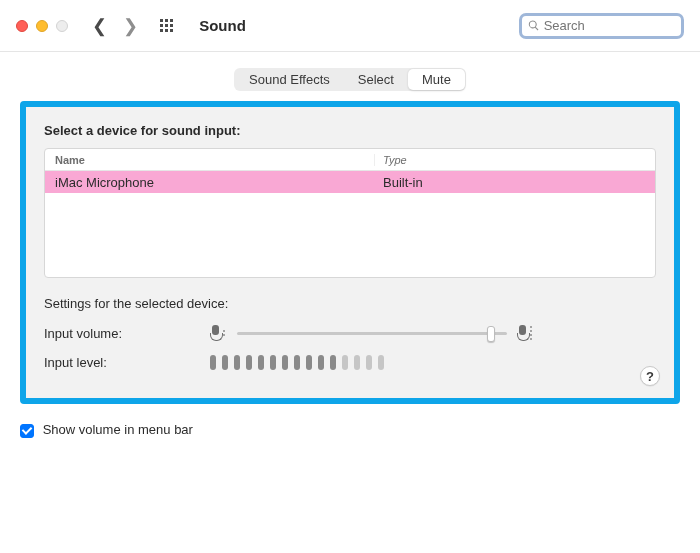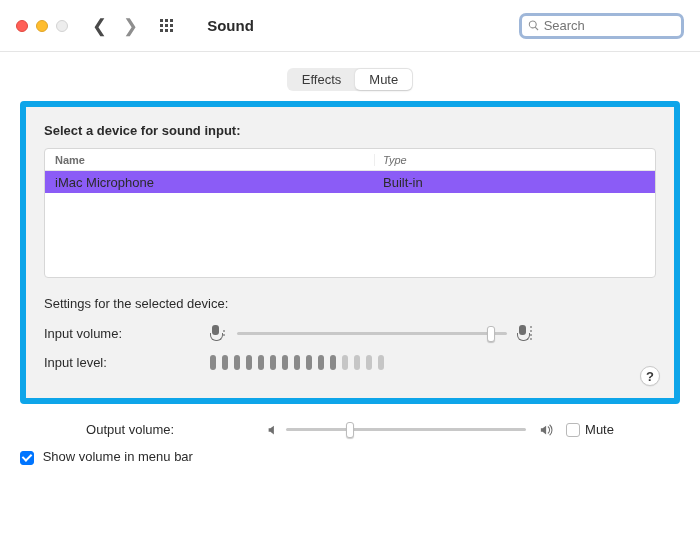--- a/index.html
+++ b/index.html
@@ -7,37 +7,37 @@
   .toolbar { height: 52px; display: flex; align-items: center; padding: 0 16px; gap: 8px; border-bottom: 1px solid #e5e5e5; }
   .traffic { display: flex; gap: 8px; margin-right: 12px; }
   .dot { width: 12px; height: 12px; border-radius: 50%; }
   .dot.red { background: #ff5f57; border: 0.5px solid #e1483f; }
   .dot.yellow { background: #ffbd2e; border: 0.5px solid #e0a528; }
   .dot.green { background: #ededed; border: 0.5px solid #d3d3d3; }
   .nav-arrow { color: #8e8e8e; font-size: 18px; padding: 0 4px; }
   .nav-arrow.active { color: #4a4a4a; }
   .grid-icon { display: grid; grid-template-columns: repeat(3,3px); grid-template-rows: repeat(3,3px); gap: 2px; margin: 0 10px; }
   .grid-icon span { background: #4a4a4a; width: 3px; height: 3px; }
-  .title { font-size: 15px; font-weight: 600; margin-left: 16px; }
+  .title { font-size: 15px; font-weight: 600; margin-left: 8px; }
   .spacer { flex: 1; }
   .search { display: flex; align-items: center; width: 165px; height: 26px; border: 3px solid #9fb7d9; border-radius: 7px; padding: 0 6px; background: #fff; }
   .search svg { width: 13px; height: 13px; fill: #8e8e8e; margin-right: 4px; }
   .search input { border: none; outline: none; width: 100%; font-size: 13px; color: #6d28d9; background: transparent; }
   .content { padding: 16px 20px 0; }
   .tabs { display: flex; justify-content: center; margin-bottom: 10px; }
   .tabbar { display: flex; background: #ececec; border-radius: 6px; padding: 1px; }
   .tab { padding: 3px 14px; font-size: 13px; color: #3a3a3a; border-radius: 5px; cursor: default; }
   .tab.active { background: #fff; box-shadow: 0 0.5px 2px rgba(0,0,0,0.15); }
   .panel { background: #f2f2f2; border: 6px solid #0ea5e9; border-radius: 4px; padding: 16px 18px 14px; position: relative; }
   .section-title { font-weight: 600; font-size: 13px; margin-bottom: 10px; }
   .device-table { background: #fff; border: 1px solid #d7d7d7; border-radius: 4px; height: 130px; overflow: hidden; }
   .thead { display: flex; height: 22px; align-items: center; font-size: 11px; color: #6d6d6d; border-bottom: 1px solid #e6e6e6; }
   .thead .c1 { width: 330px; padding-left: 10px; border-right: 1px solid #eee; font-weight: bold; }
   .thead .c2 { flex: 1; padding-left: 8px; font-style: italic; }
-  .trow { display: flex; height: 22px; align-items: center; background: #8b5cf6; font-size: 13px; }
+  .trow { display: flex; height: 22px; align-items: center; background: #f9a8d4; font-size: 13px; }
   .trow .c1 { width: 330px; padding-left: 10px; }
   .trow .c2 { flex: 1; padding-left: 8px; }
   .settings-label { margin: 18px 0 14px; font-size: 13px; }
   .form-row { display: flex; align-items: center; margin-bottom: 14px; }
   .form-label { width: 166px; padding-right: 10px; font-size: 13px; }
   .mic-icon { width:11px; height:16px; position:relative; margin-right:2px; }
   .mic-icon::before { content:""; position:absolute; top:0; left:2px; width:7px; height:10px; background:#6f6f6f; border-radius:3px; }
   .mic-icon::after { content:""; position:absolute; bottom:0; left:0; width:11px; height:7px; border:1.5px solid #6f6f6f; border-top:none; border-radius:0 0 6px 6px; }
   .dots-col { display:flex; flex-direction:column; gap:2px; margin-right:6px; }
   .dots-col span{ width:2px; height:2px; background:#8a8a8a; border-radius:50%; }
@@ -83,21 +83,22 @@
     <svg viewBox="0 0 16 16">
         <path d="M6.5 1a5.5 5.5 0 014.23 9.02l3.63 3.63-1.06 1.06-3.63-3.63A5.5 5.5 0 116.5 1zm0 1.5a4 4 0 100 8 4 4 0 000-8z"></path>
       </svg>
     <input placeholder="Search" style="">
   </div>
 </div>
 
 <div class="content">
   <div class="tabs">
     <div class="tabbar">
-      <div class="tab">Effects</div>
+      <div class="tab">Sound Effects</div>
+      <div class="tab">Select</div>
       <div class="tab active">Mute</div>
     </div>
   </div>
 
   <div class="panel">
     <div class="section-title">Select a device for sound input:</div>
 
     <div class="device-table">
       <div class="thead">
         <div class="c1">Name</div>
@@ -150,37 +151,17 @@
           <div class="lbar dim"></div>
           <div class="lbar dim"></div>
       </div>
     </div>
 
     <div class="help-btn">?</div>
   </div>
 </div>
 
 <div class="bottom">
-  <div class="output-row">
-    <div class="form-label" style="width:180px">Output volume:</div>
-    <span class="speaker-icon">
-      <svg width="14" height="14" viewBox="0 0 16 16" fill="#6f6f6f">
-          <path d="M3 6h2l4-3v10l-4-3H3z"></path>
-        </svg>
-    </span>
-    <div class="slider-track" style="flex-basis:240px">
-      <div class="slider-thumb" style="left: 60px;"></div>
-    </div>
-    <span class="speaker-icon" style="margin:0 10px 0 6px">
-      <svg width="18" height="14" viewBox="0 0 20 16" fill="#6f6f6f">
-          <path d="M3 6h2l4-3v10l-4-3H3z"></path>
-          <path d="M11 4a5 5 0 010 8" fill="none" stroke="#6f6f6f" stroke-width="1.2"></path>
-          <path d="M13 2a8 8 0 010 12" fill="none" stroke="#6f6f6f" stroke-width="1.2"></path>
-        </svg>
-    </span>
-    <span class="checkbox"></span>
-    <span>Mute</span>
-  </div>
   <div class="menubar-row">
     <span class="checkbox checked"></span>
     <span>Show volume in menu bar</span>
   </div>
 </div>
 
 </body></html>

